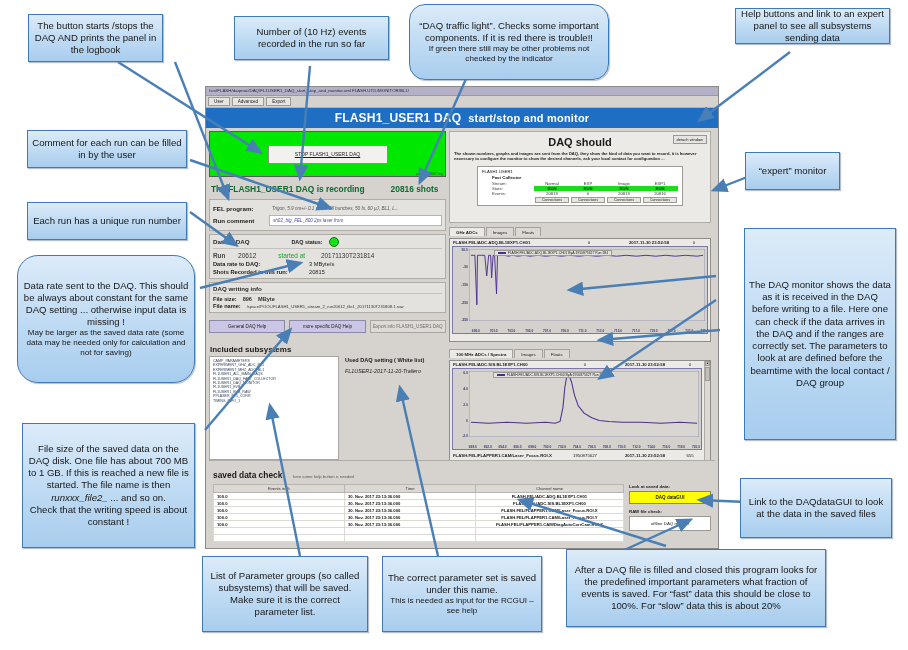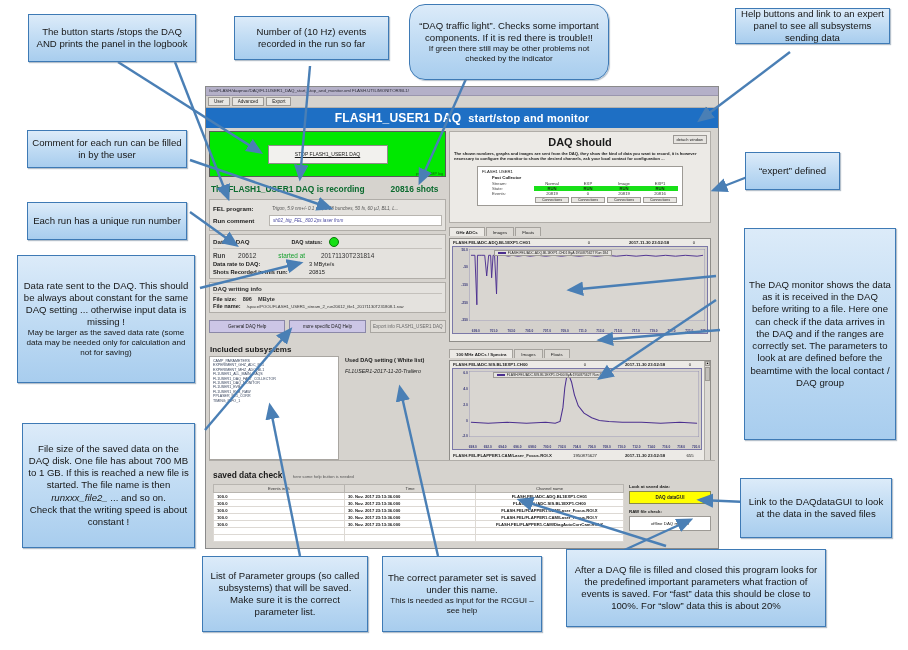--- a/index.html
+++ b/index.html
@@ -190,43 +190,43 @@
     <path d="M716,300 L600,378"></path>
     <path d="M746,502 L700,500"></path>
     <path d="M300,556 L270,406"></path>
     <path d="M438,556 L400,388"></path>
     <path d="M620,552 L690,520"></path>
     <path d="M666,546 L520,500"></path>
     <path d="M720,330 L600,340"></path>
   </g>
 </svg>
 
-<div class="callout" style="left:28px;top:14px;width:168px;height:48px;">
+<div class="callout" style="left:28px;top:14px;width:135px;height:48px;">
   <span>The button starts /stops the DAQ AND prints the panel in the logbook</span>
 </div>
 <div class="callout" style="left:234px;top:16px;width:155px;height:44px;">
   <span>Number of (10 Hz) events recorded in the run  so far</span>
 </div>
 <div class="callout" style="left:409px;top:4px;width:200px;height:76px;border-radius:16px;">
   <span>“DAQ traffic light”. Checks some important components.  If it is red there is trouble!!</span>
     <span class="sm">If green there still may be other problems not checked by the indicator</span>
 </div>
 <div class="callout" style="left:735px;top:8px;width:155px;height:36px;">
   <span>Help buttons and link to an expert panel to see all subsystems sending data</span>
 </div>
 <div class="callout" style="left:27px;top:130px;width:160px;height:38px;">
   <span>Comment for each run can be filled in by the user</span>
 </div>
 <div class="callout" style="left:745px;top:152px;width:95px;height:38px;">
-  <span>“expert” defined</span>
+  <span>“expert” monitor</span>
 </div>
 <div class="callout" style="left:27px;top:202px;width:160px;height:38px;">
   <span>Each run has a unique run number</span>
 </div>
-<div class="callout" style="left:17px;top:255px;width:178px;height:128px;">
+<div class="callout" style="left:17px;top:255px;width:178px;height:128px;border-radius:21px;">
   <span>Data rate sent to the DAQ. This should be always about constant for the same DAQ setting ... otherwise input data is missing !</span>
     <span class="sm">May be larger as the saved data rate (some data may be needed only for calculation and not for saving)</span>
 </div>
 <div class="callout" style="left:744px;top:228px;width:152px;height:212px;">
   <span>The DAQ monitor shows the data as it is received in the DAQ before writing to a file. Here one can check if the data arrives in the DAQ and if the ranges are correctly set. The parameters to look at are defined before the beamtime with the local contact / DAQ group</span>
 </div>
 <div class="callout" style="left:22px;top:423px;width:173px;height:125px;">
   <span><span>File size of the saved data on the DAQ disk. One file has about 700 MB to 1 GB. If this is reached a new file is started. The file name is then </span><span class="it">runxxx_file2_</span><span> ... and so on.</span></span>
   <span>Check that the writing speed is about constant !</span>
 </div>

